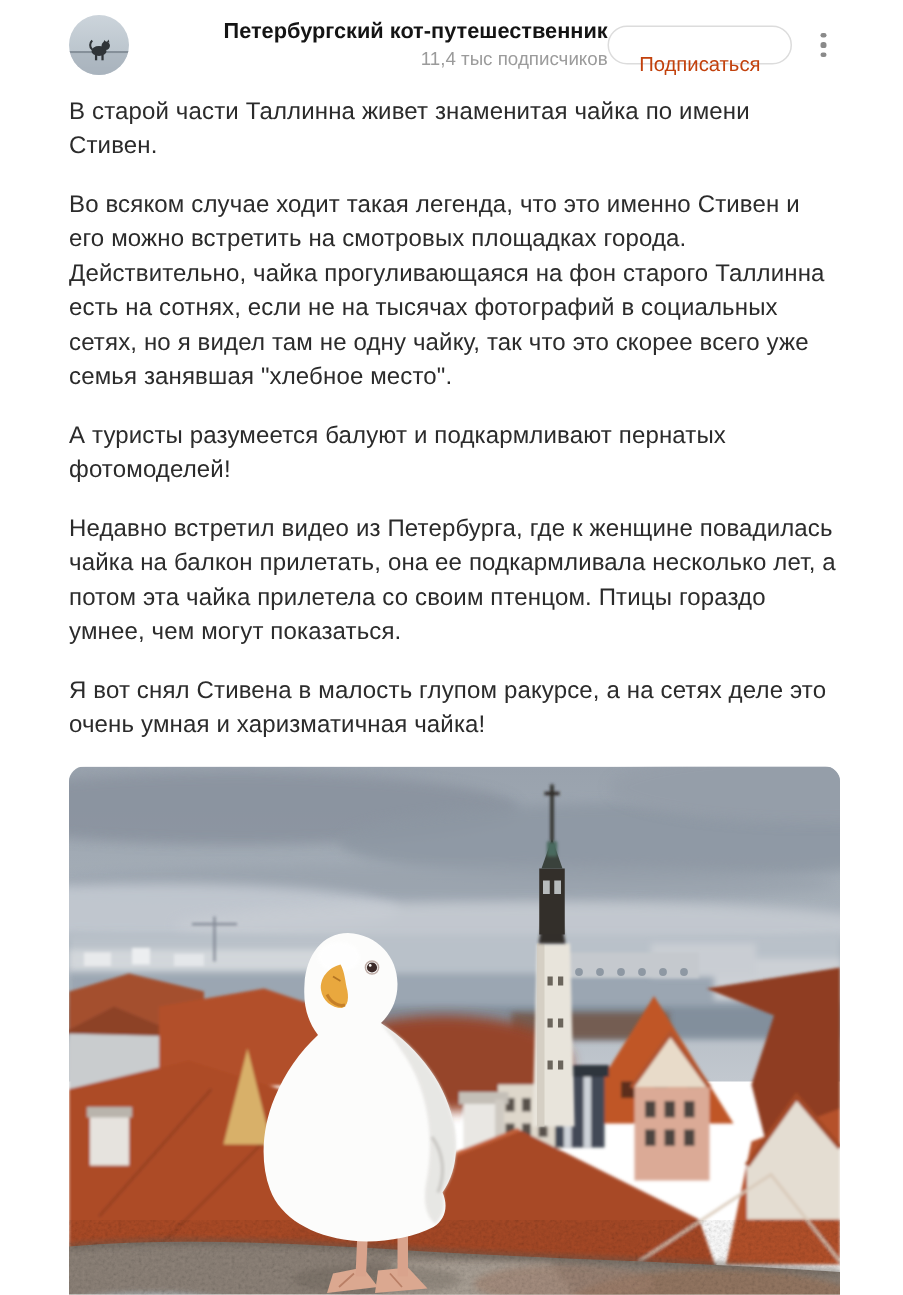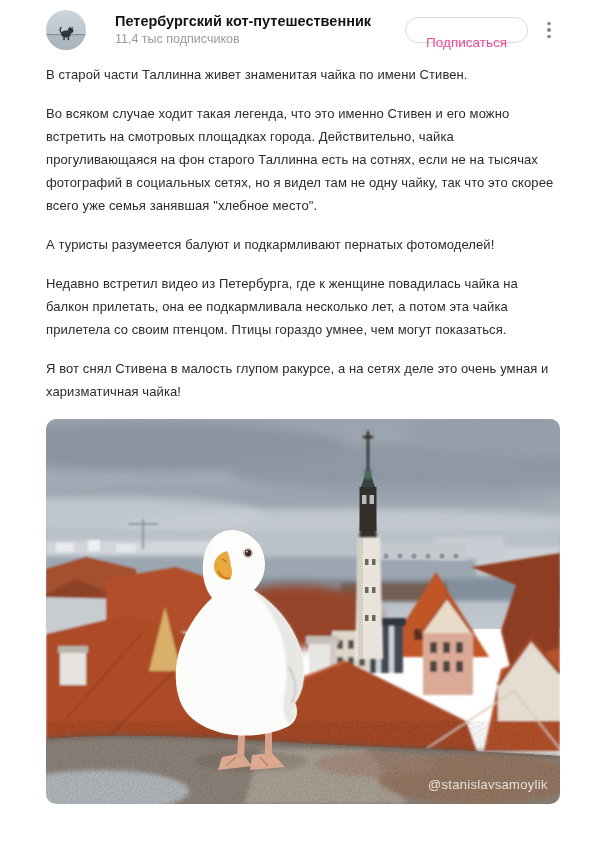--- a/index.html
+++ b/index.html
@@ -7,36 +7,36 @@
   body {
     width:602px; height:863px; overflow:hidden;
     font-family:"Liberation Sans","DejaVu Sans",sans-serif;
     color:#2b2b2b;
   }
   .page { padding:10px 42px 0 46px; }
 
   
   .hdr { display:flex; align-items:center; height:40px; margin-bottom:13px; }
   .avatar { width:40px; height:40px; border-radius:50%; overflow:hidden; flex:0 0 auto; cursor:pointer; }
-  .hmeta { margin-left:29px; flex:1 1 auto; min-width:0; }
+  .hmeta { margin-left:8px; flex:1 1 auto; min-width:0;text-align:right; }
   .cname { font-size:14.5px; font-weight:700; color:#141414; line-height:17px; cursor:pointer; white-space:nowrap; }
   .subs  { font-size:12.5px; color:#9b9b9b; line-height:15px; margin-top:2px; }
   .hright { display:flex; align-items:center; flex:0 0 auto; }
   .subbtn {
     height:20px; padding:12px 20px; background:#fff;
     border:1px solid #dcdcdc; border-radius:16px;
-    font-family:inherit; font-size:13.5px; color:#ec4899; line-height:26px;
+    font-family:inherit; font-size:13.5px; color:#c2410c; line-height:26px;
     cursor:pointer; white-space:nowrap;
   }
   .kebab { width:18px; height:24px; margin-left:12px; margin-right:2px; display:flex; flex-direction:column;
            align-items:center; justify-content:center; gap:3px; cursor:pointer; }
   .kebab i { width:3.5px; height:3.5px; border-radius:50%; background:#8a8a8a; display:block; }
 
   
-  .art p { font-size:13px; line-height:23px; letter-spacing:.1px; color:#2b2b2b; margin-bottom:16px; }
+  .art p { font-size:16px; line-height:23px; letter-spacing:.1px; color:#2b2b2b; margin-bottom:16px; }
 
   
   .photo { width:514px; height:385px; border-radius:10px; overflow:hidden; margin-top:6px; position:relative; cursor:pointer; }
   .photo svg { display:block; width:100%; height:100%; }
 </style>
 </head>
 <body>
 
 <div class="page">
 

